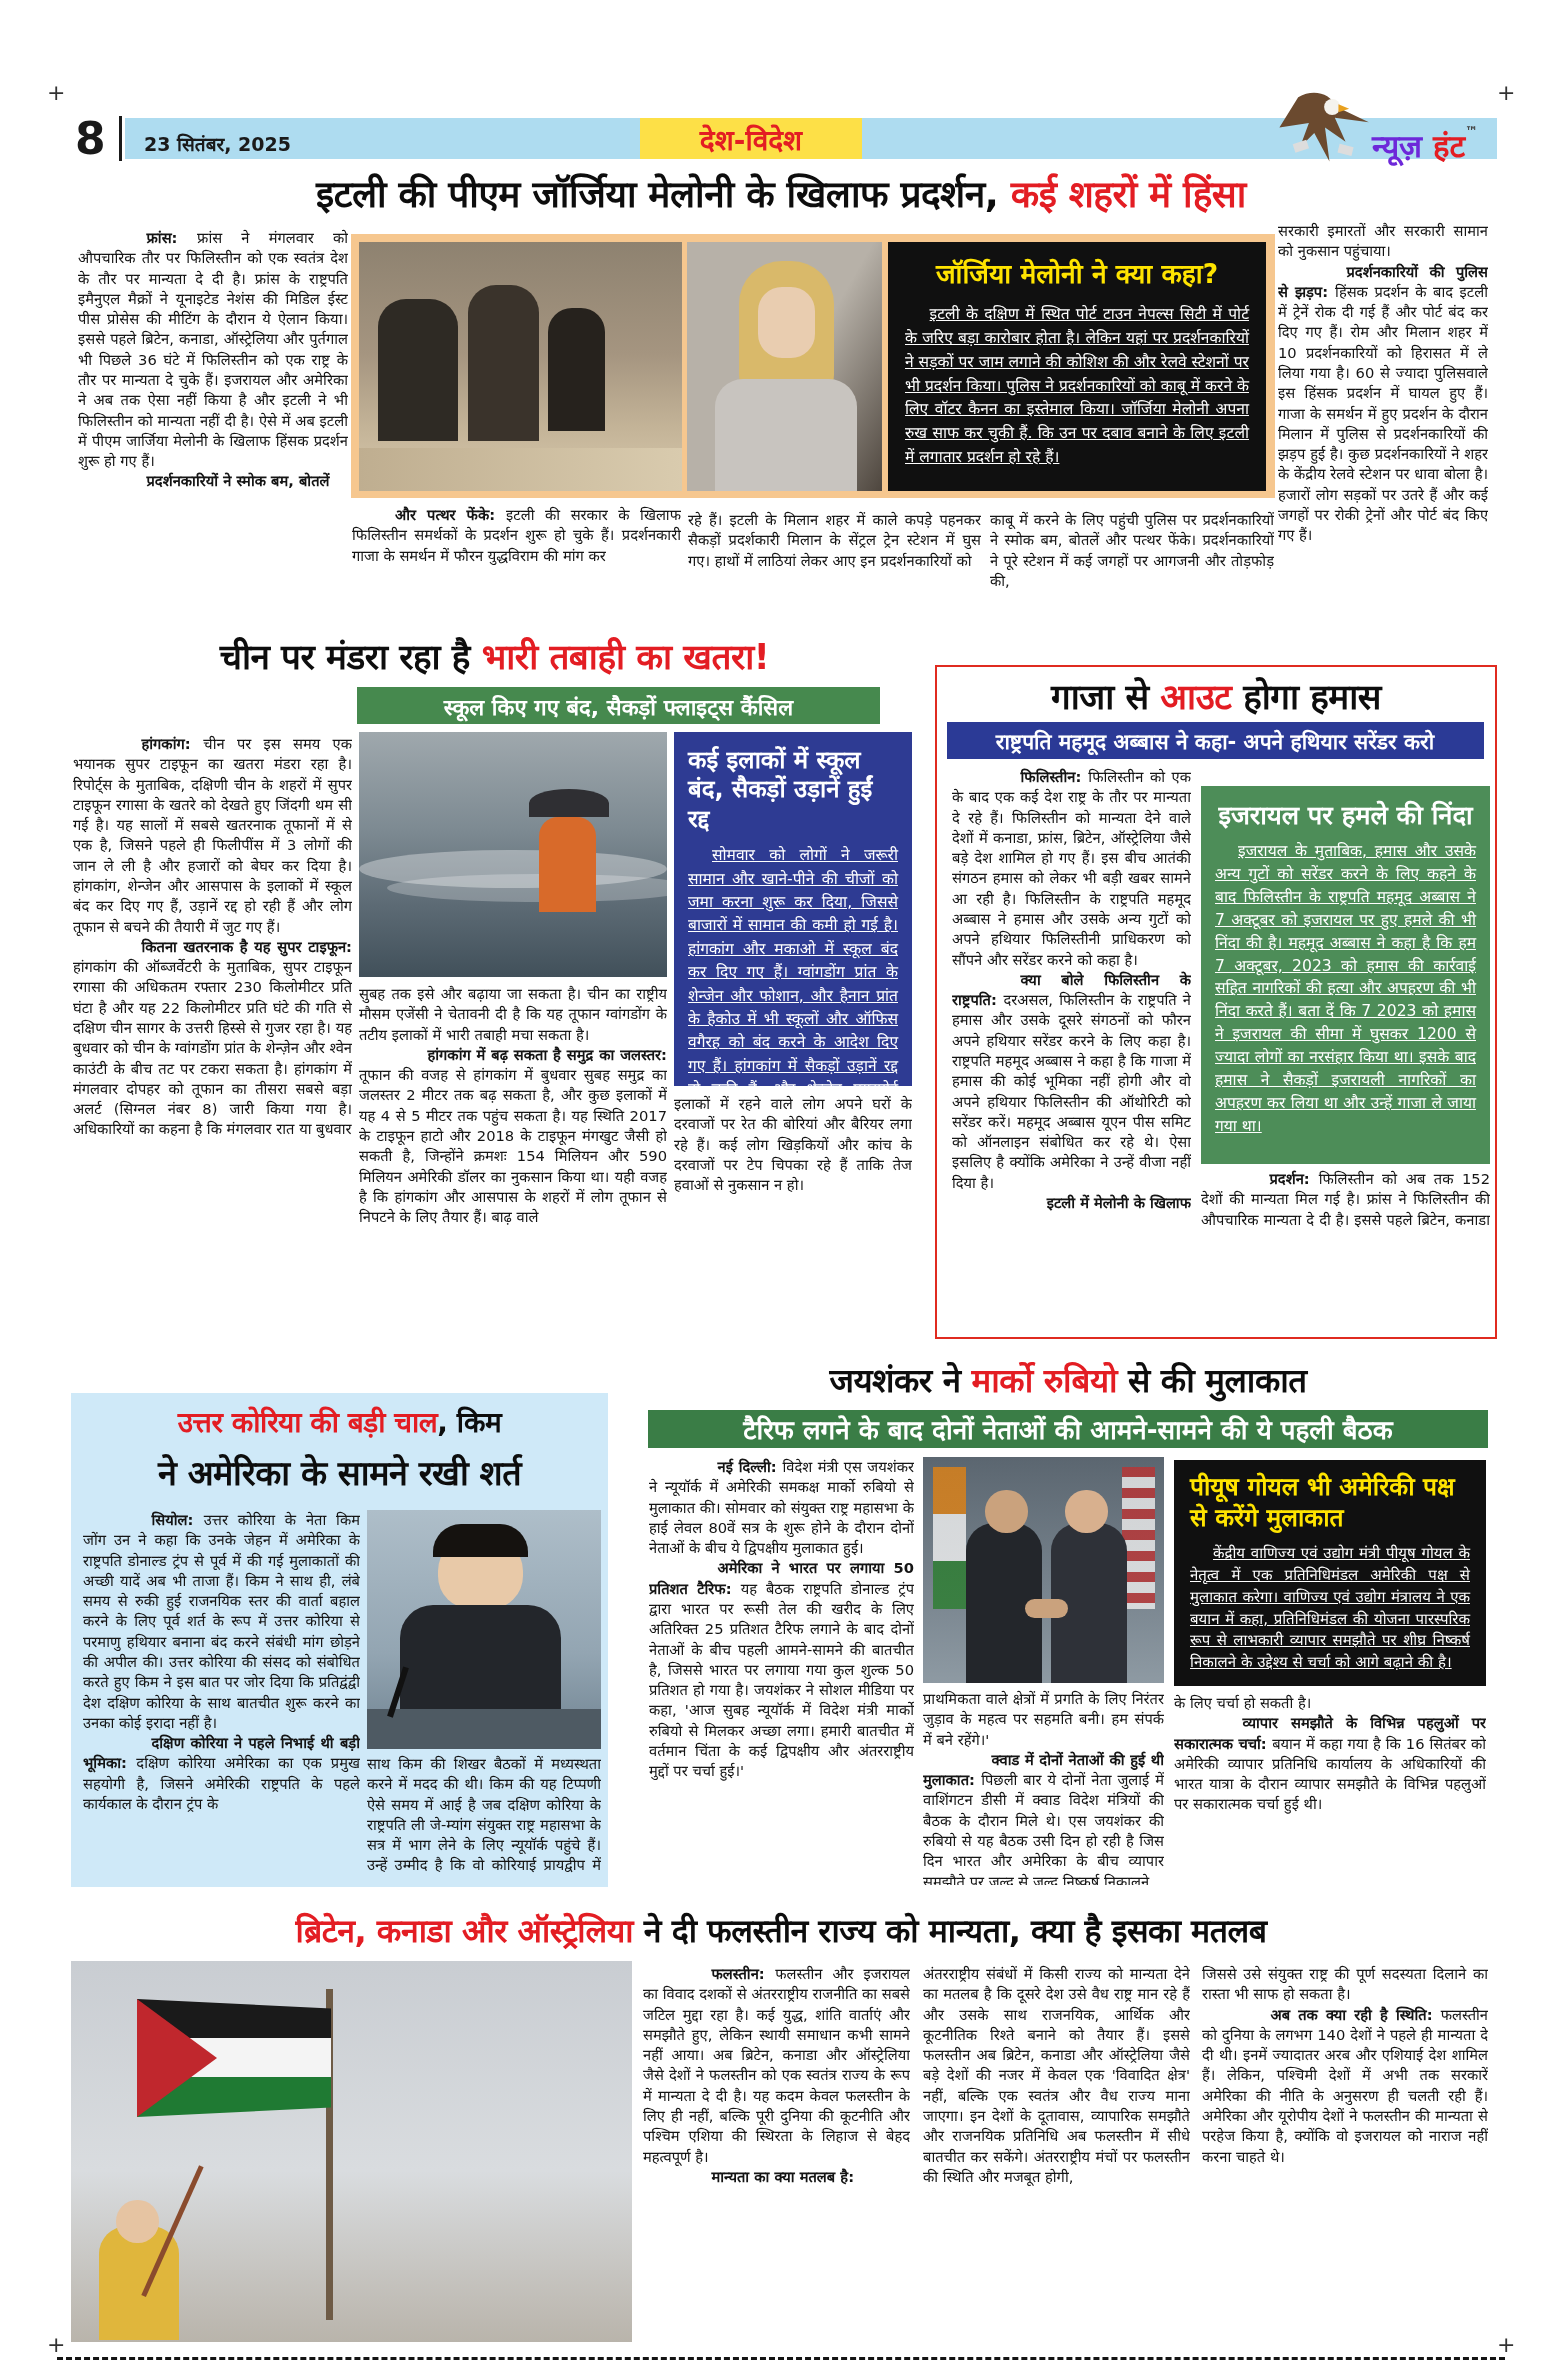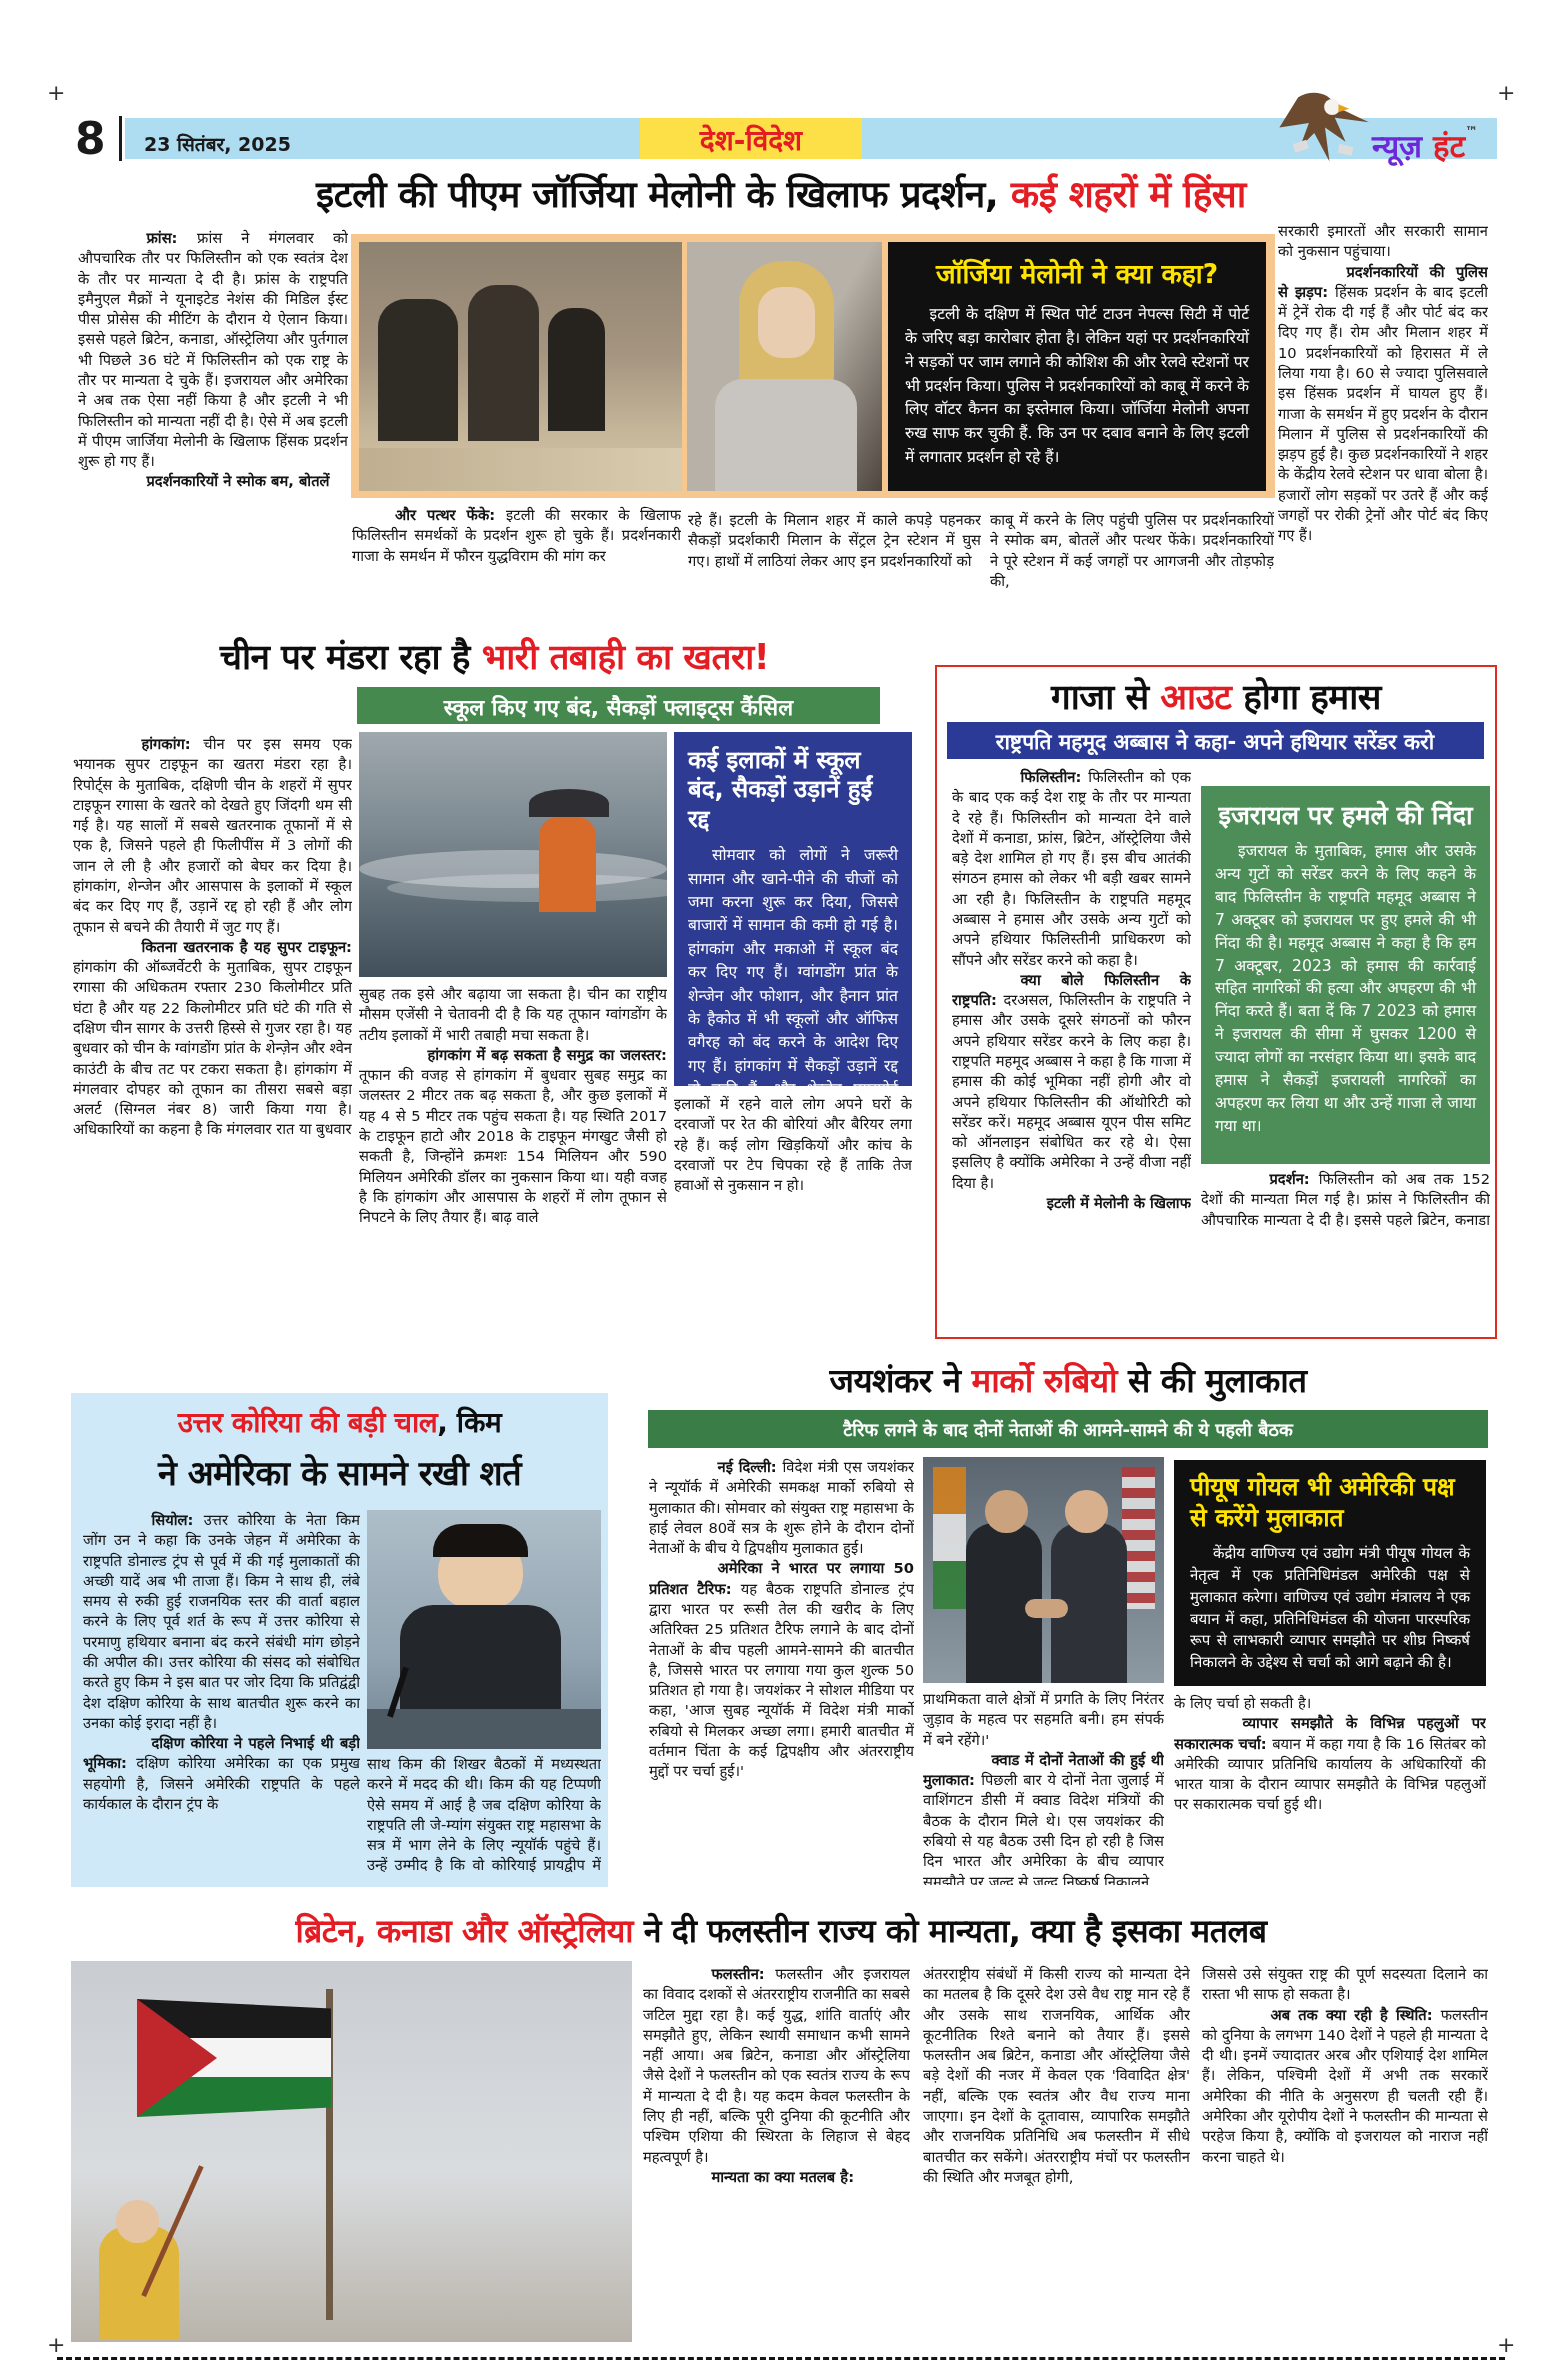--- a/index.html
+++ b/index.html
@@ -8,21 +8,21 @@
   .abs{position:absolute;}
   .col{position:absolute;font-size:14.7px;line-height:1.38;text-align:justify;color:#141414;overflow:hidden;}
   .col p{margin:0;}
   .col p.ind{text-indent:25.5px;}
   .col p.cb{text-align:right;font-weight:700;text-indent:0;}
   .col b{font-weight:700;padding-left:43px;}
   .headline{position:absolute;font-weight:700;text-align:center;color:#0d0d0d;letter-spacing:-0.5px;}
   .red{color:#e31d23;}
   .strip{position:absolute;color:#fff;font-weight:700;text-align:center;display:flex;align-items:center;justify-content:center;}
   .boxtitle{font-weight:700;text-align:center;}
-  .pbody{text-align:justify;}
+  .pbody{text-align:justify;text-decoration:underline;}
   .photo{position:absolute;overflow:hidden;}
   .cropmark{position:absolute;font-size:22px;color:#333;font-weight:400;}
   .shape{position:absolute;}
 </style>
 </head>
 <body>
 
 <div id="page">
 
   <div class="cropmark" style="left:47px;top:80px;">+</div>
@@ -164,21 +164,21 @@
       <div class="shape" style="left:28px;top:156px;width:5.7px;height:52px;background:#111;transform:rotate(18deg);"></div>
     </div>
     <div class="col" style="left:296px;top:361px;width:234px;height:123px;">
         <p>साथ किम की शिखर बैठकों में मध्यस्थता करने में मदद की थी। किम की यह टिप्पणी ऐसे समय में आई है जब दक्षिण कोरिया के राष्ट्रपति ली जे-म्यांग संयुक्त राष्ट्र महासभा के सत्र में भाग लेने के लिए न्यूयॉर्क पहुंचे हैं। उन्हें उम्मीद है कि वो कोरियाई प्रायद्वीप में परमाणु तनाव पर और वार्ता की मेज पर उत्तर कोरिया के लौटने के संबंध में बात कर सकते हैं।</p>
       </div>
   </div>
 
   <div class="headline" style="left:648px;top:1357px;width:840px;font-size:33px;">
     <span>जयशंकर ने </span><span class="red">मार्को रुबियो</span><span> से की मुलाकात</span>
   </div>
-  <div class="strip" style="left:648px;top:1410px;width:840px;height:38px;background:#3a7d46;font-size:18px;">टैरिफ लगने के बाद दोनों नेताओं की आमने-सामने की ये पहली बैठक</div>
+  <div class="strip" style="left:648px;top:1410px;width:840px;height:38px;background:#3a7d46;font-size:26px;">टैरिफ लगने के बाद दोनों नेताओं की आमने-सामने की ये पहली बैठक</div>
 
   <div class="col" style="left:649px;top:1457px;width:265px;height:428px;">
       <p class="ind"><b>नई दिल्ली: </b>विदेश मंत्री एस जयशंकर ने न्यूयॉर्क में अमेरिकी समकक्ष मार्को रुबियो से मुलाकात की। सोमवार को संयुक्त राष्ट्र महासभा के हाई लेवल 80वें सत्र के शुरू होने के दौरान दोनों नेताओं के बीच ये द्विपक्षीय मुलाकात हुई।</p>
       <p class="ind"><b>अमेरिका ने भारत पर लगाया 50 प्रतिशत टैरिफ: </b>यह बैठक राष्ट्रपति डोनाल्ड ट्रंप द्वारा भारत पर रूसी तेल की खरीद के लिए अतिरिक्त 25 प्रतिशत टैरिफ लगाने के बाद दोनों नेताओं के बीच पहली आमने-सामने की बातचीत है, जिससे भारत पर लगाया गया कुल शुल्क 50 प्रतिशत हो गया है। जयशंकर ने सोशल मीडिया पर कहा, 'आज सुबह न्यूयॉर्क में विदेश मंत्री मार्को रुबियो से मिलकर अच्छा लगा। हमारी बातचीत में वर्तमान चिंता के कई द्विपक्षीय और अंतरराष्ट्रीय मुद्दों पर चर्चा हुई।'</p>
     </div>
 
   <div class="photo" style="left:923px;top:1457px;width:241px;height:226px;background:linear-gradient(180deg,#5b6670 0%,#76828c 55%,#8e9aa3 100%);">
     <div class="shape" style="left:9.5px;top:9.5px;width:33px;height:142px;background:linear-gradient(180deg,#e08214 33%,#f2f2f2 33%,#f2f2f2 66%,#2a7d2e 66%);opacity:.8;"></div>
     <div class="shape" style="left:199px;top:9.5px;width:33px;height:142px;background:repeating-linear-gradient(180deg,#b33 0 10.4px,#eee 10.4px 21px);opacity:.8;"></div>
     <div class="shape" style="left:43px;top:66px;width:76px;height:161px;background:#23262b;border-radius:28px 28px 0 0;"></div>

